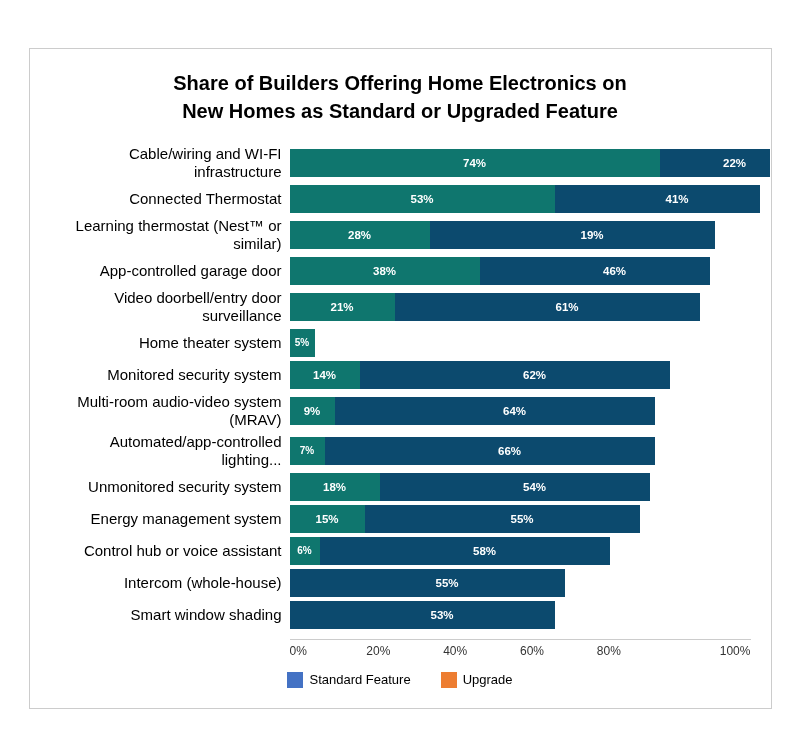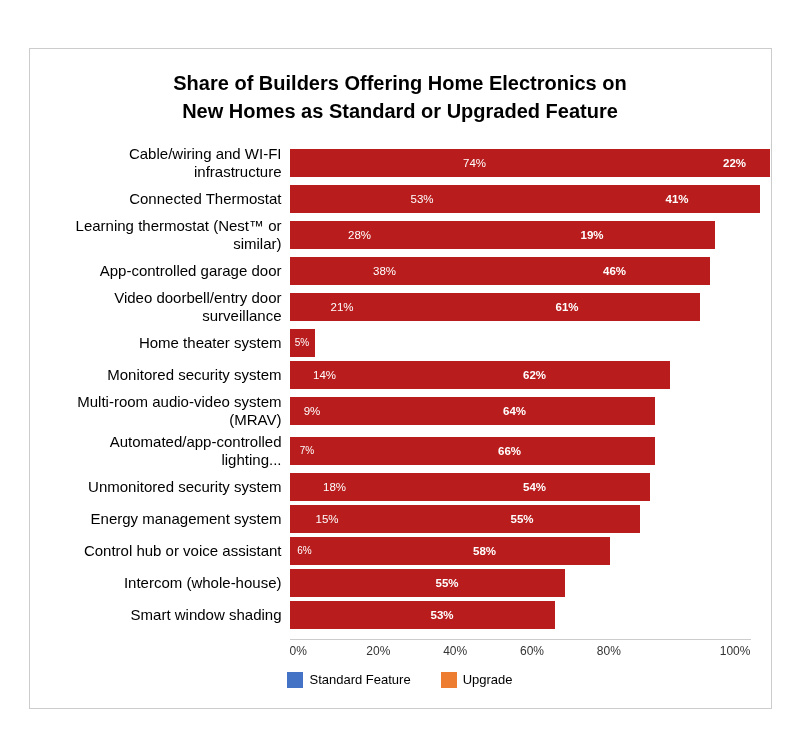--- a/index.html
+++ b/index.html
@@ -45,32 +45,32 @@
       line-height: 1.2;
     }
     .bar-area {
       flex: 1;
       display: flex;
       align-items: center;
       position: relative;
       height: 28px;
     }
     .bar-standard {
-      background: #b91c1c;
+      background: #0f766e;
       height: 28px;
       display: flex;
       align-items: center;
       justify-content: center;
       color: #fff;
       font-size: 11.5px;
-      font-weight: normal;
+      font-weight: bold;
       flex-shrink: 0;
     }
     .bar-upgrade {
-      background: #b91c1c;
+      background: #0c4a6e;
       height: 28px;
       display: flex;
       align-items: center;
       justify-content: center;
       color: #fff;
       font-size: 11.5px;
       font-weight: bold;
       flex-shrink: 0;
       padding-left: 40px;
     }

